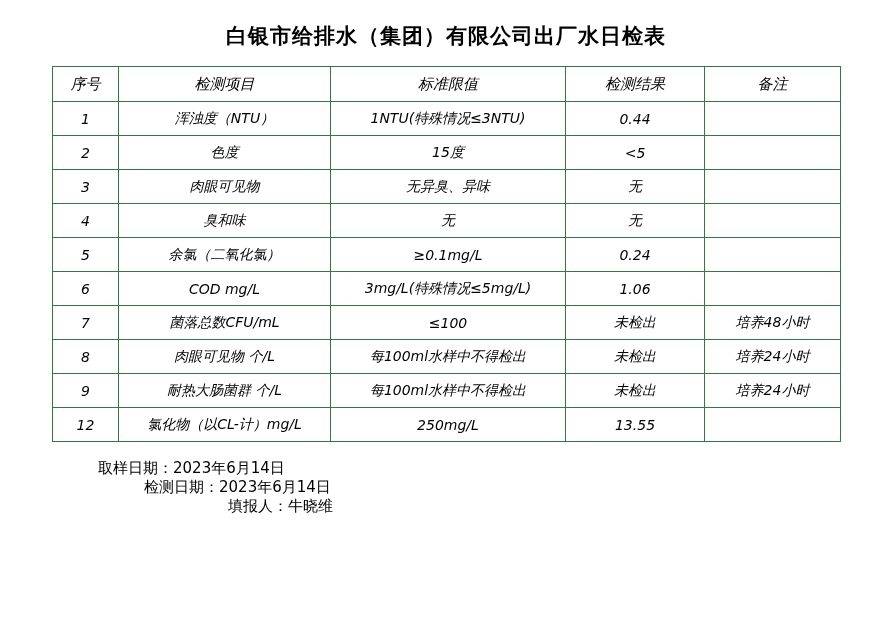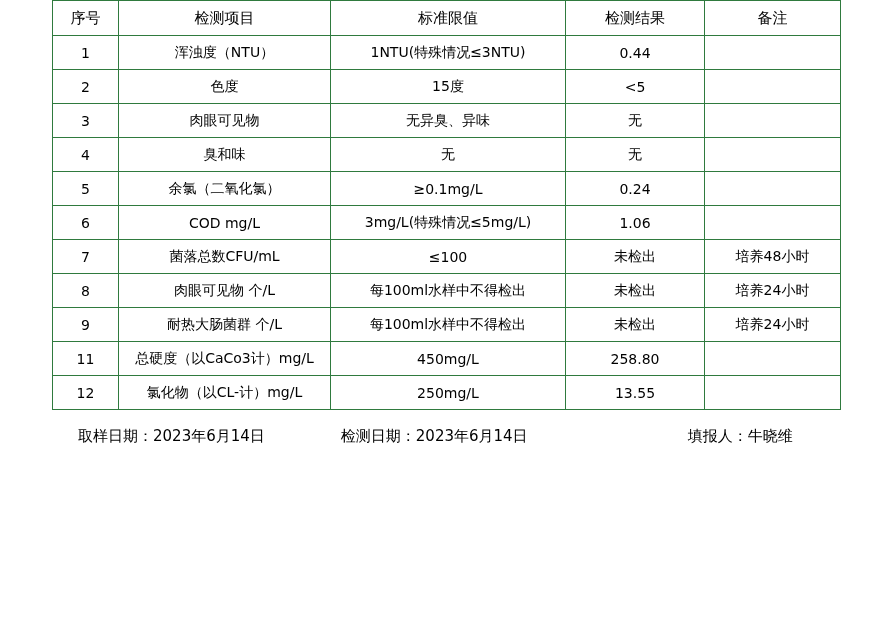--- a/index.html
+++ b/index.html
@@ -29,20 +29,21 @@
     padding-bottom: 16px;
     font-family: "DejaVu Sans", "Liberation Sans", sans-serif;
   }
   .table-wrap {
     padding: 0 52px;
   }
   table.report {
     width: 788px;
     border-collapse: collapse;
     table-layout: fixed;
+    font-style: italic;
   }
   table.report td, table.report th {
     border: 1px solid #2f7a3e;
     height: 33px;
     text-align: center;
     vertical-align: middle;
     font-size: 14px;
     font-weight: normal;
     padding: 0 2px;
     font-family: "DejaVu Sans", "Liberation Sans", sans-serif;
@@ -51,38 +52,40 @@
     font-size: 15px;
     height: 34px;
   }
   col.c0 { width: 66px; }
   col.c1 { width: 212px; }
   col.c2 { width: 235px; }
   col.c3 { width: 139px; }
   col.c4 { width: 136px; }
   .footer {
     display: flex;
-    padding: 0 48px;
+    padding: 0 68px;
     margin-top: 17px;
     font-size: 15px;
     font-family: "DejaVu Sans", "Liberation Sans", sans-serif;
+    flex-direction: column;
   }
   .footer .f-item {
     white-space: nowrap;
   }
   .footer .f-sample { margin-left: 30px; }
   .footer .f-test { margin-left: 76px; }
   .footer .f-filler { margin-left: 160px; }
   .num { font-family: "Liberation Serif", "DejaVu Serif", serif; }
 </style>
 </head>
 <body>
 
 <div class="page">
 
+  <div class="title">白银市给排水（集团）有限公司出厂水日检表</div>
 
   <div class="table-wrap">
     <table class="report">
       <colgroup>
         <col class="c0">
           <col class="c1">
           <col class="c2">
           <col class="c3">
           <col class="c4">
       </colgroup>
@@ -153,27 +156,20 @@
           <td>培养24小时</td>
         </tr>
         <tr>
           <td class="num">9</td>
           <td>耐热大肠菌群 个/L</td>
           <td>每100ml水样中不得检出</td>
           <td>未检出</td>
           <td>培养24小时</td>
         </tr>
         <tr>
-          <td class="num">11</td>
-          <td>总硬度（以CaCo3计）mg/L</td>
-          <td class="num">450mg/L</td>
-          <td class="num">258.80</td>
-          <td></td>
-        </tr>
-        <tr>
           <td class="num">12</td>
           <td>氯化物（以CL-计）mg/L</td>
           <td class="num">250mg/L</td>
           <td class="num">13.55</td>
           <td></td>
         </tr>
       </tbody>
     </table>
   </div>
 

